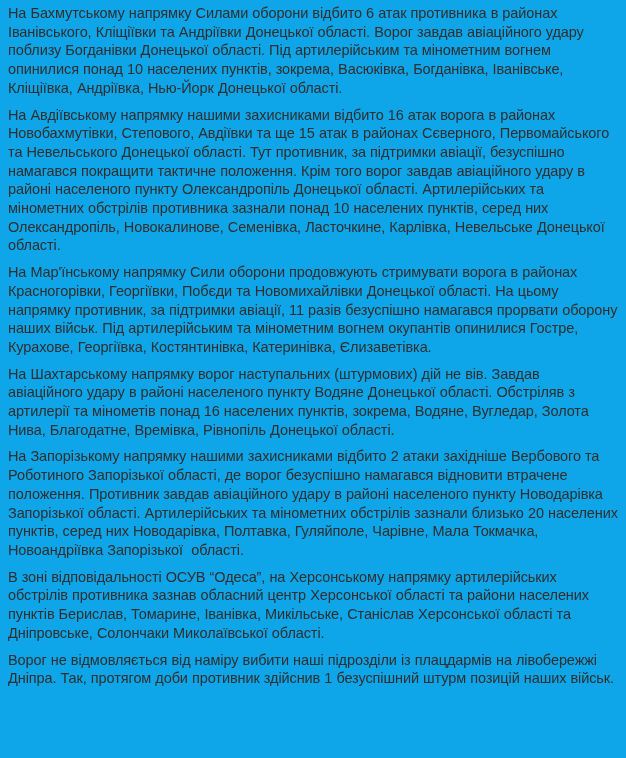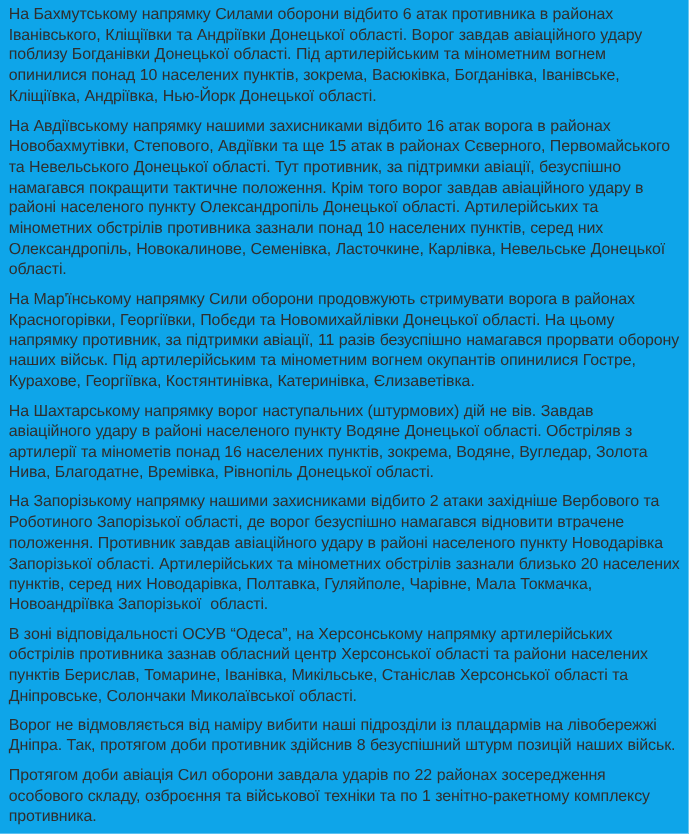--- a/index.html
+++ b/index.html
@@ -33,16 +33,15 @@
 </head>
 <body>
 
 <div class="post-text">
   <p>На Бахмутському напрямку Силами оборони відбито 6 атак противника в районах Іванівського, Кліщіївки та Андріївки Донецької області. Ворог завдав авіаційного удару поблизу Богданівки Донецької області. Під артилерійським та мінометним вогнем опинилися понад 10 населених пунктів, зокрема, Васюківка, Богданівка, Іванівське, Кліщіївка, Андріївка, Нью-Йорк Донецької області.</p>
   <p>На Авдіївському напрямку нашими захисниками відбито 16 атак ворога в районах Новобахмутівки, Степового, Авдіївки та ще 15 атак в районах Сєверного, Первомайського та Невельського Донецької області. Тут противник, за підтримки авіації, безуспішно намагався покращити тактичне положення. Крім того ворог завдав авіаційного удару в районі населеного пункту Олександропіль Донецької області. Артилерійських та мінометних обстрілів противника зазнали понад 10 населених пунктів, серед них Олександропіль, Новокалинове, Семенівка, Ласточкине, Карлівка, Невельське Донецької області.</p>
   <p>На Мар'їнському напрямку Сили оборони продовжують стримувати ворога в районах Красногорівки, Георгіївки, Побєди та Новомихайлівки Донецької області. На цьому напрямку противник, за підтримки авіації, 11 разів безуспішно намагався прорвати оборону наших військ. Під артилерійським та мінометним вогнем окупантів опинилися Гостре, Курахове, Георгіївка, Костянтинівка, Катеринівка, Єлизаветівка.</p>
   <p>На Шахтарському напрямку ворог наступальних (штурмових) дій не вів. Завдав авіаційного удару в районі населеного пункту Водяне Донецької області. Обстріляв з артилерії та мінометів понад 16 населених пунктів, зокрема, Водяне, Вугледар, Золота Нива, Благодатне, Времівка, Рівнопіль Донецької області.</p>
   <p>На Запорізькому напрямку нашими захисниками відбито 2 атаки західніше Вербового та Роботиного Запорізької області, де ворог безуспішно намагався відновити втрачене положення. Противник завдав авіаційного удару в районі населеного пункту Новодарівка Запорізької області. Артилерійських та мінометних обстрілів зазнали близько 20 населених пунктів, серед них Новодарівка, Полтавка, Гуляйполе, Чарівне, Мала Токмачка, Новоандріївка Запорізької  області.</p>
   <p>В зоні відповідальності ОСУВ “Одеса”, на Херсонському напрямку артилерійських обстрілів противника зазнав обласний центр Херсонської області та райони населених пунктів Берислав, Томарине, Іванівка, Микільське, Станіслав Херсонської області та Дніпровське, Солончаки Миколаївської області.</p>
-  <p>Ворог не відмовляється від наміру вибити наші підрозділи із плацдармів на лівобережжі Дніпра. Так, протягом доби противник здійснив 8 безуспішний штурм позицій наших військ.</p>
-  <p>Протягом доби авіація Сил оборони завдала ударів по 22 районах зосередження особового складу, озброєння та військової техніки та по 1 зенітно-ракетному комплексу противника.</p>
+  <p>Ворог не відмовляється від наміру вибити наші підрозділи із плацдармів на лівобережжі Дніпра. Так, протягом доби противник здійснив 1 безуспішний штурм позицій наших військ.</p>
 
 </div>
 
 </body></html>

